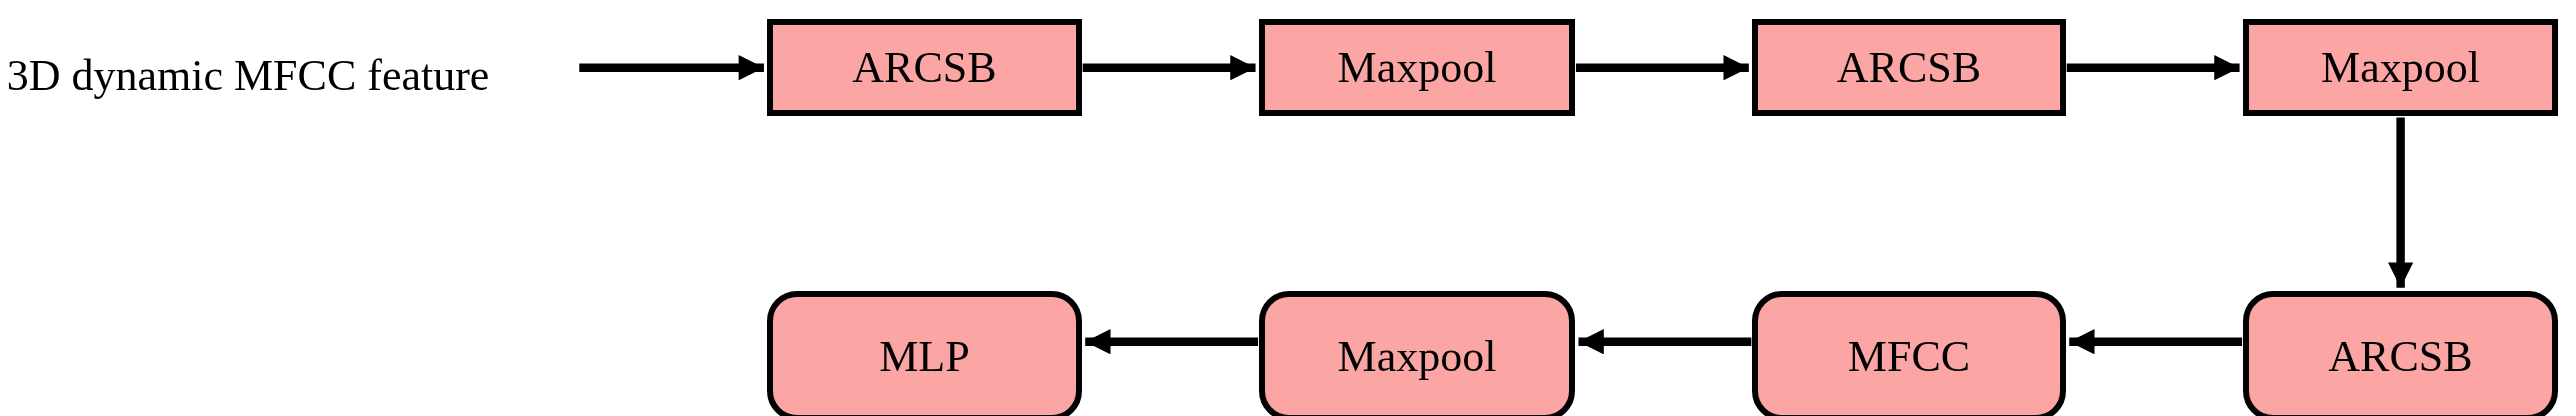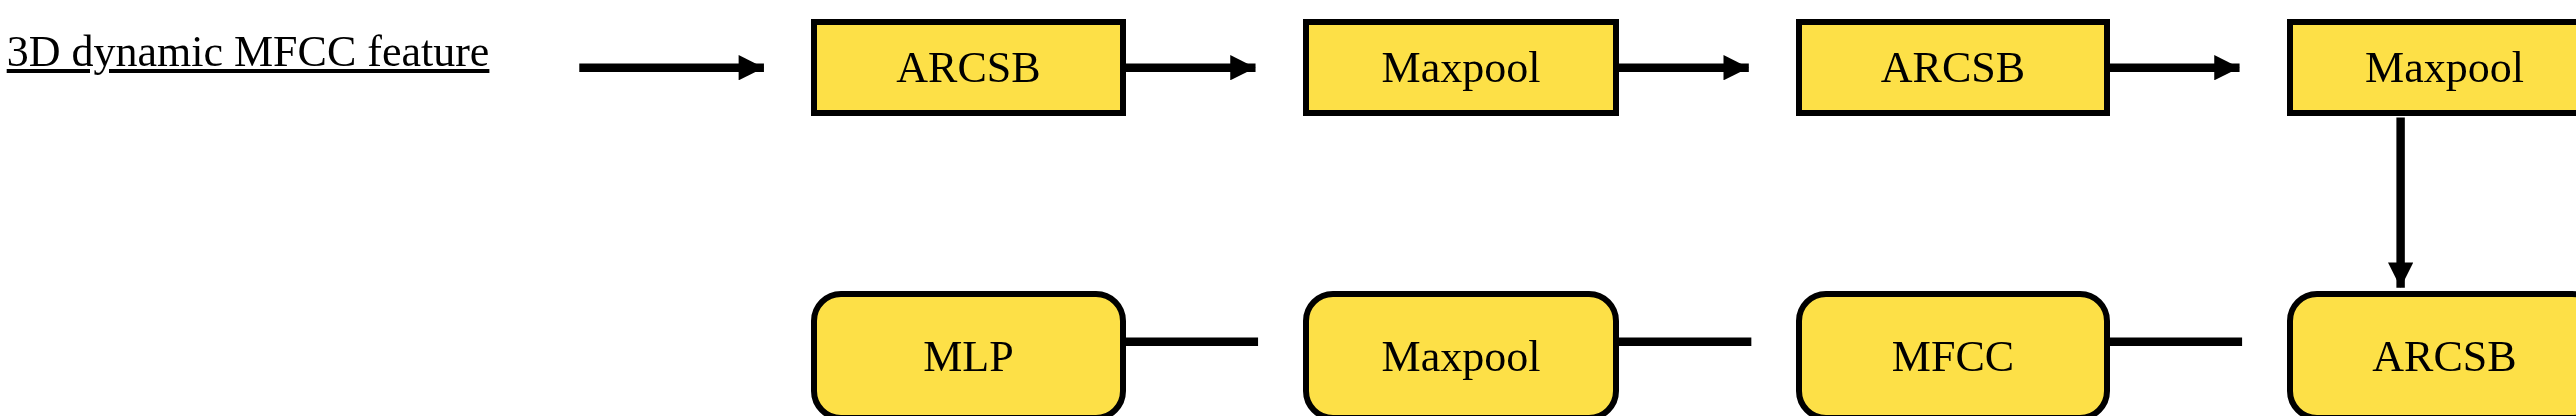--- a/index.html
+++ b/index.html
@@ -12,39 +12,37 @@
     width: 2576px;
     height: 417px;
     background: #ffffff;
     font-family: "Liberation Serif", "DejaVu Serif", serif;
     color: #000000;
     overflow: hidden;
   }
   .input-label {
     position: absolute;
     left: 6.7px;
-    top: 3px;
+    top: 27px;
     height: 97px;
     display: flex;
     align-items: center;
     font-size: 44px;
     white-space: nowrap;
-    text-decoration: underline;
   }
   .node {
     position: absolute;
     box-sizing: border-box;
     border: 6.7px solid #000000;
-    background: #fde047;
+    background: #fca5a5;
     display: flex;
     align-items: center;
     justify-content: center;
     font-size: 44px;
     white-space: nowrap;
-    margin-left: 44px;
   }
   .row-top    { top: 19.4px;  height: 97px; }
   .row-bottom { top: 291px; height: 130px; border-radius: 30px; }
   .col-1 { left: 767px;  width: 315px; }
   .col-2 { left: 1259px; width: 316px; }
   .col-3 { left: 1752px; width: 314px; }
   .col-4 { left: 2243px; width: 315px; }
   .connector-layer {
     position: absolute;
     left: 0;

